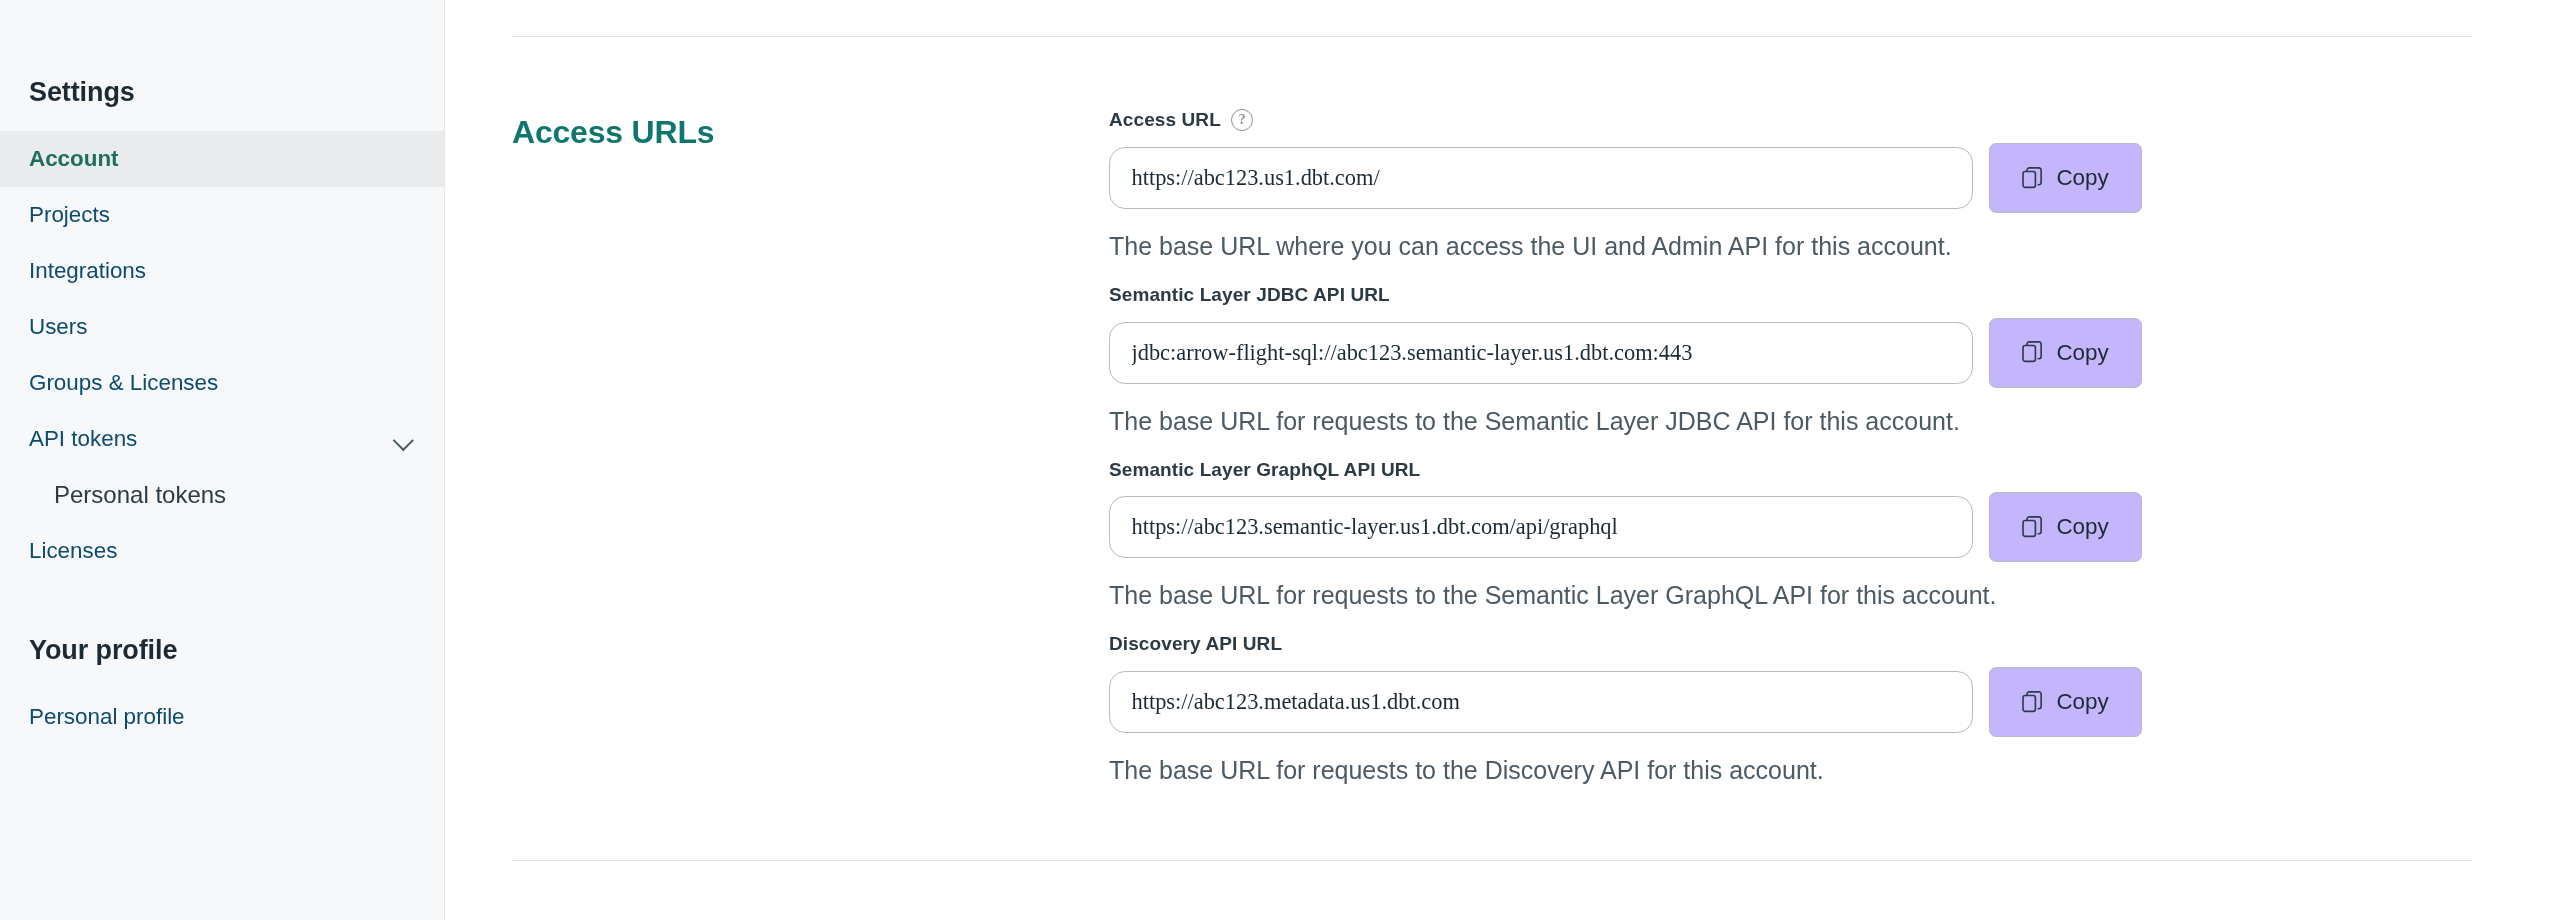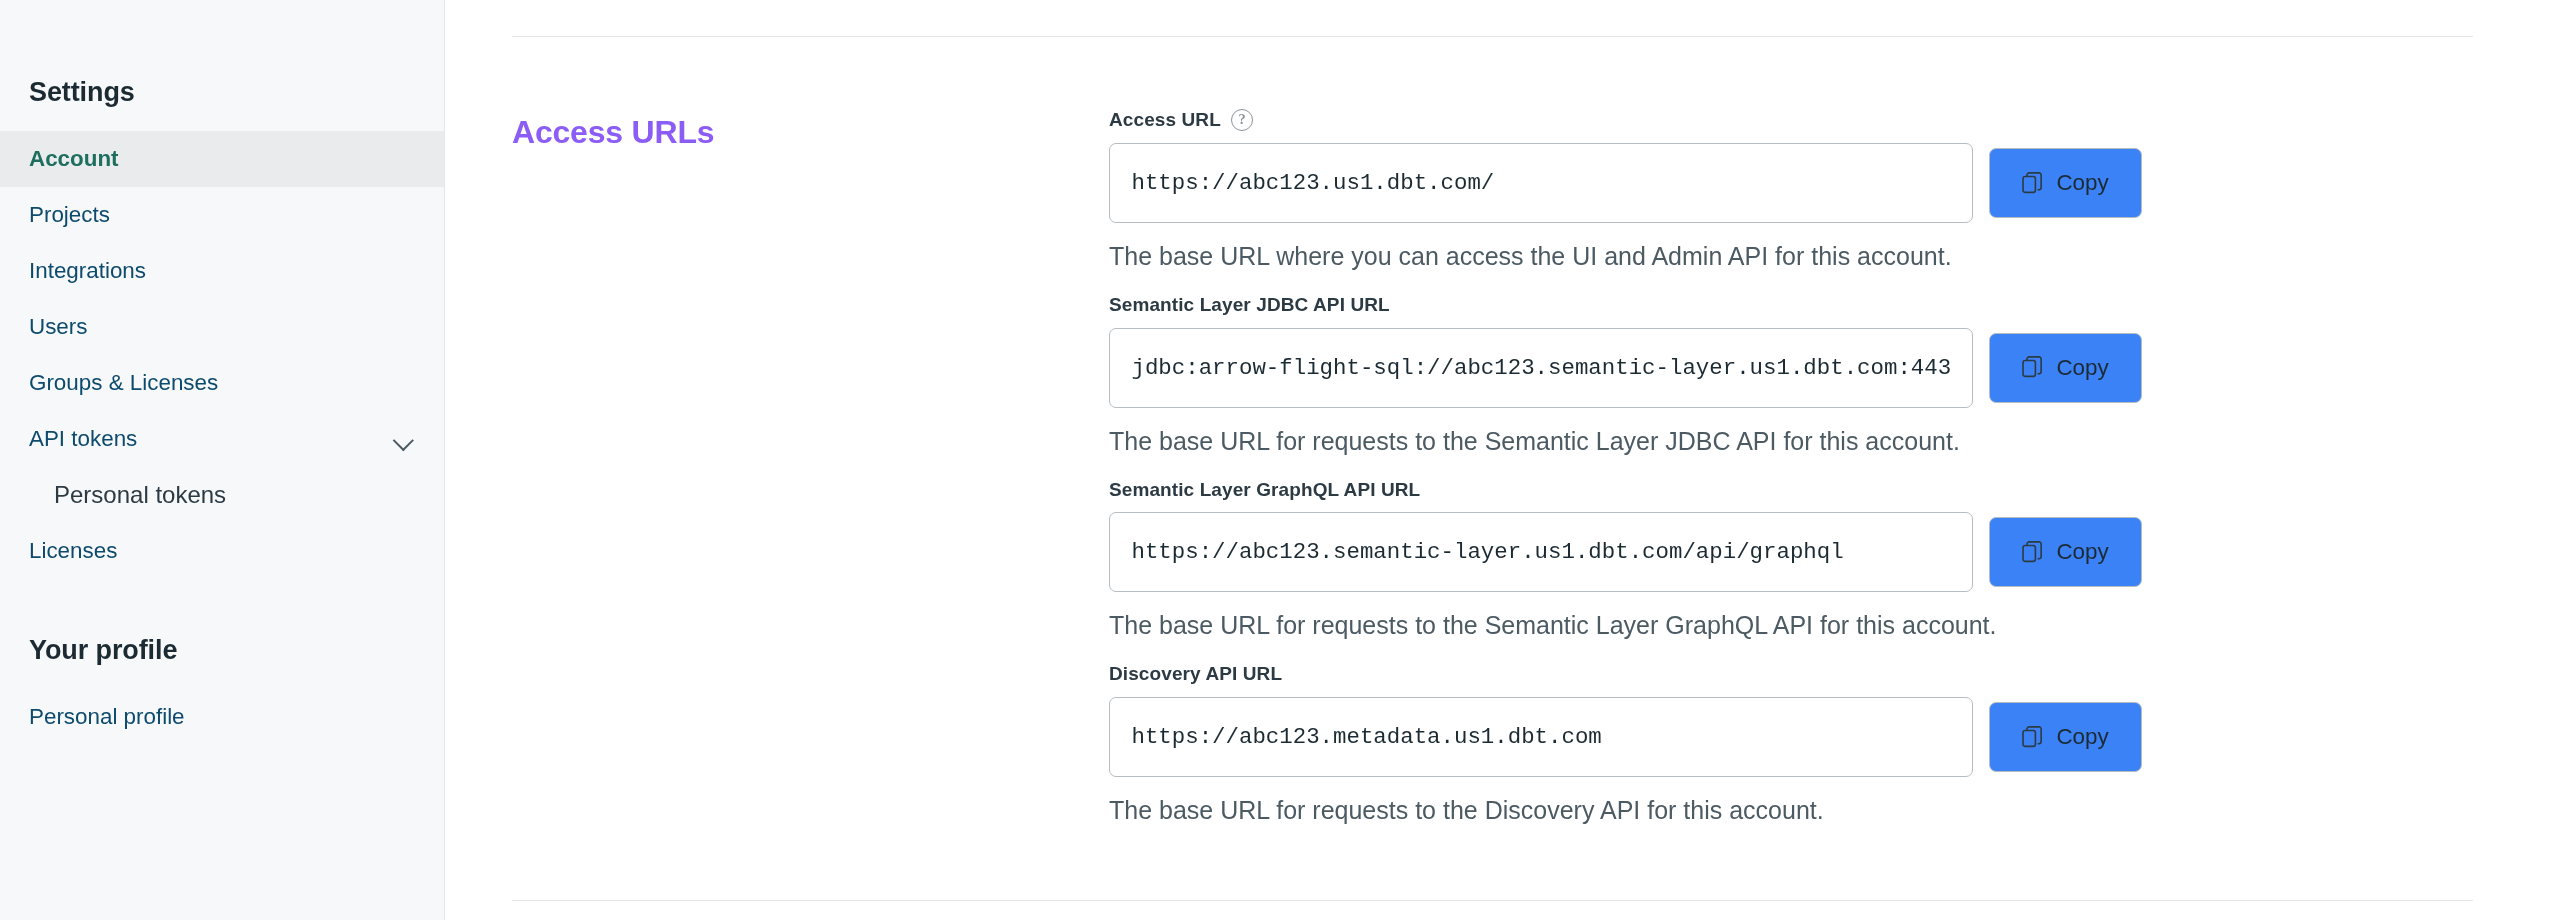--- a/index.html
+++ b/index.html
@@ -105,21 +105,21 @@
   }
   .section {
     display: flex;
     padding-top: 72px;
   }
   .section-heading {
     width: 597px;
     min-width: 597px;
     font-size: 32px;
     font-weight: bold;
-    color: #8b5cf6;
+    color: #0f766e;
     padding-top: 5.4px;
     letter-spacing: -0.2px;
   }
   .fields {
     flex: 1;
     max-width: 1041px;
   }
   .field-block {
     margin-bottom: 23px;
   }
@@ -145,37 +145,37 @@
     margin-left: 10px;
     cursor: pointer;
     font-family: "Liberation Serif", serif;
   }
   .input-row {
     display: flex;
     align-items: center;
   }
   .text-input {
     width: 864px;
-    height: 80px;
+    height: 62px;
     border: 0.9px solid #b6bdc2;
-    border-radius: 7px;
+    border-radius: 16px;
     background: #ffffff;
     font-size: 22.4px;
     color: #1c2b33;
     padding: 0 21.5px;
-    font-family: Liberation Mono, monospace;
+    font-family: Liberation Serif, serif;
     outline: none;
   }
   .copy-btn {
     margin-left: 16px;
     width: 153px;
     height: 70px;
     border: 0.9px solid #b6bdc2;
     border-radius: 7.2px;
-    background: #3b82f6;
+    background: #c4b5fd;
     display: flex;
     align-items: center;
     justify-content: center;
     gap: 12.6px;
     font-size: 22.4px;
     color: #1c2b33;
     cursor: pointer;
     font-family: "Liberation Sans", sans-serif;
   }
   .copy-btn svg { display: block; }

